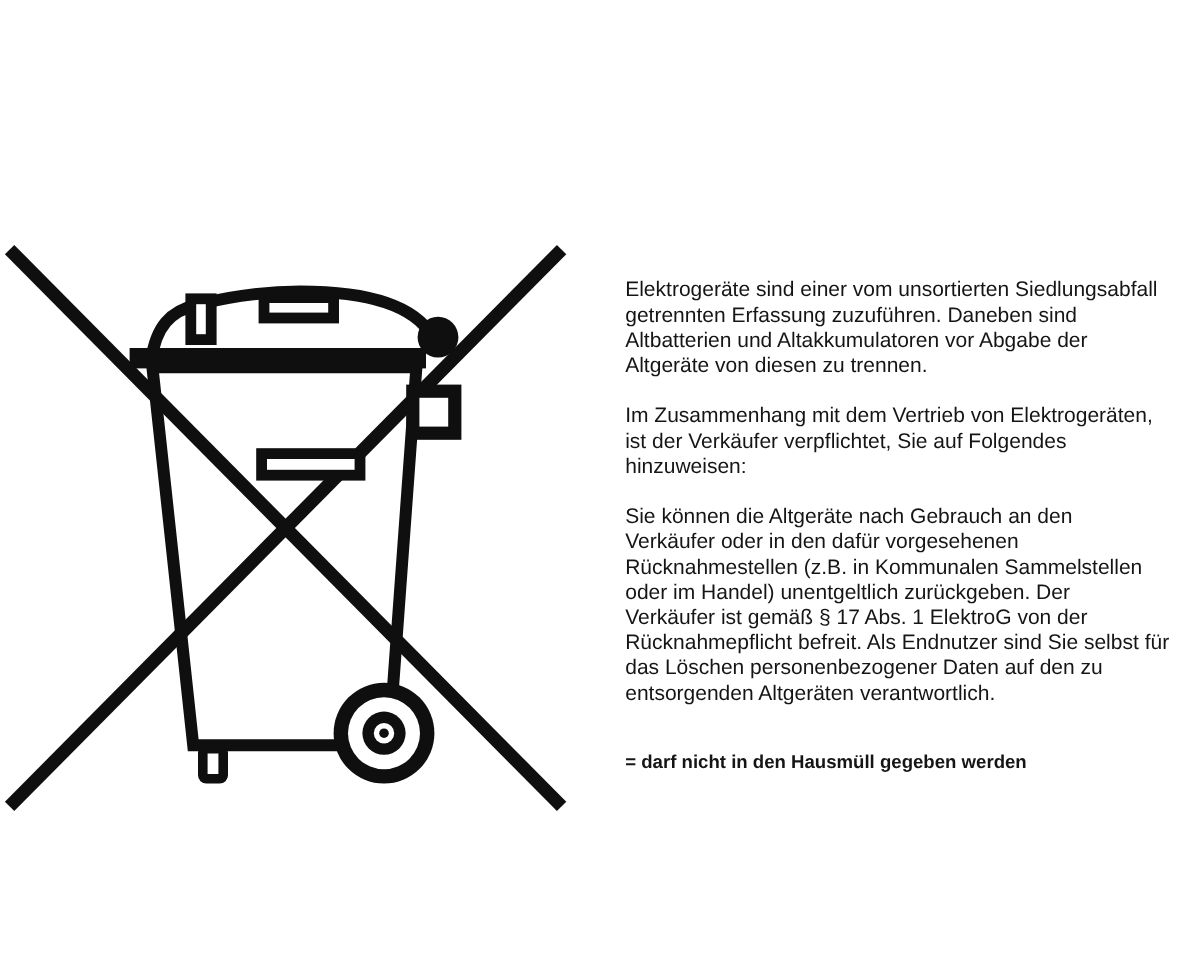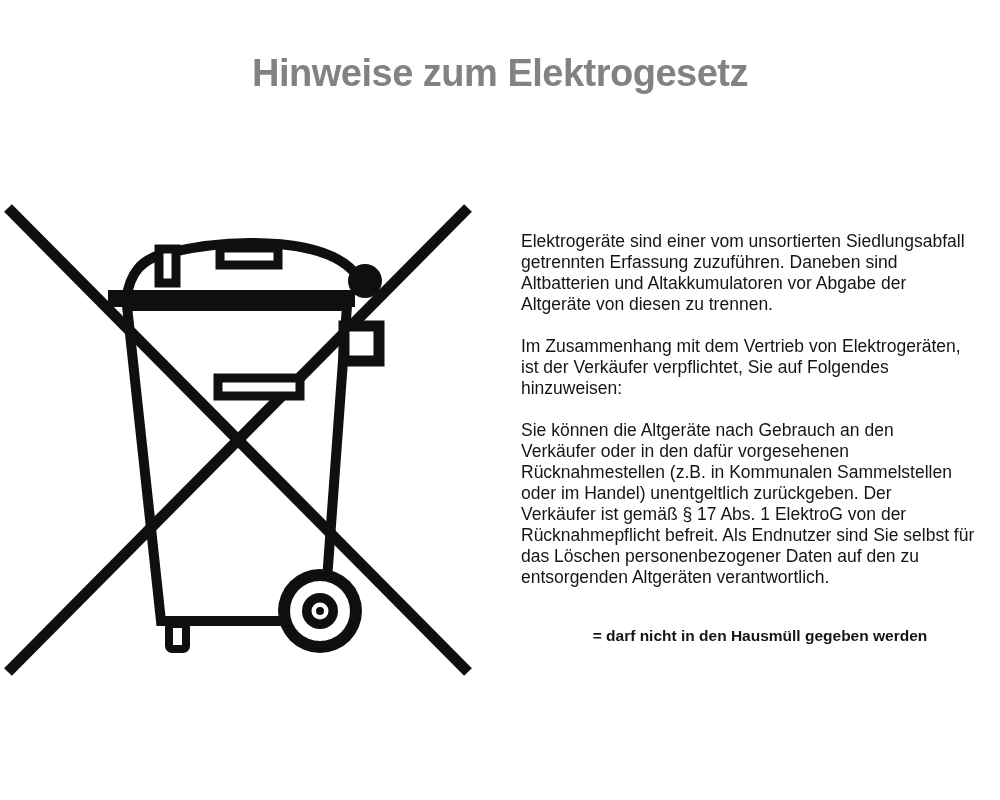--- a/index.html
+++ b/index.html
@@ -44,29 +44,27 @@
   }
   .textcol p{
     margin:0 0 21px 0;
     white-space:pre-line;
   }
   .footnote{
     margin-top:37px !important;
     font-size:15.5px;
     font-weight:bold;
     white-space:normal !important;
-    text-align:center;
   }
 </style>
 </head>
 <body>
 
 <div class="page">
 
-  <h1 class="title">Hinweise zum Elektrogesetz</h1>
 
   <div class="symbol">
     <svg viewBox="0 0 490 500" xmlns="http://www.w3.org/2000/svg" stroke="#0f0f0f" fill="none" stroke-linecap="butt">
 
       <g stroke-width="11">
         <line x1="8" y1="28" x2="468" y2="492"></line>
         <line x1="8" y1="492" x2="468" y2="28"></line>
       </g>
 
       <polygon points="127,126 347,126 324,441 161,441" stroke-width="10"></polygon>

